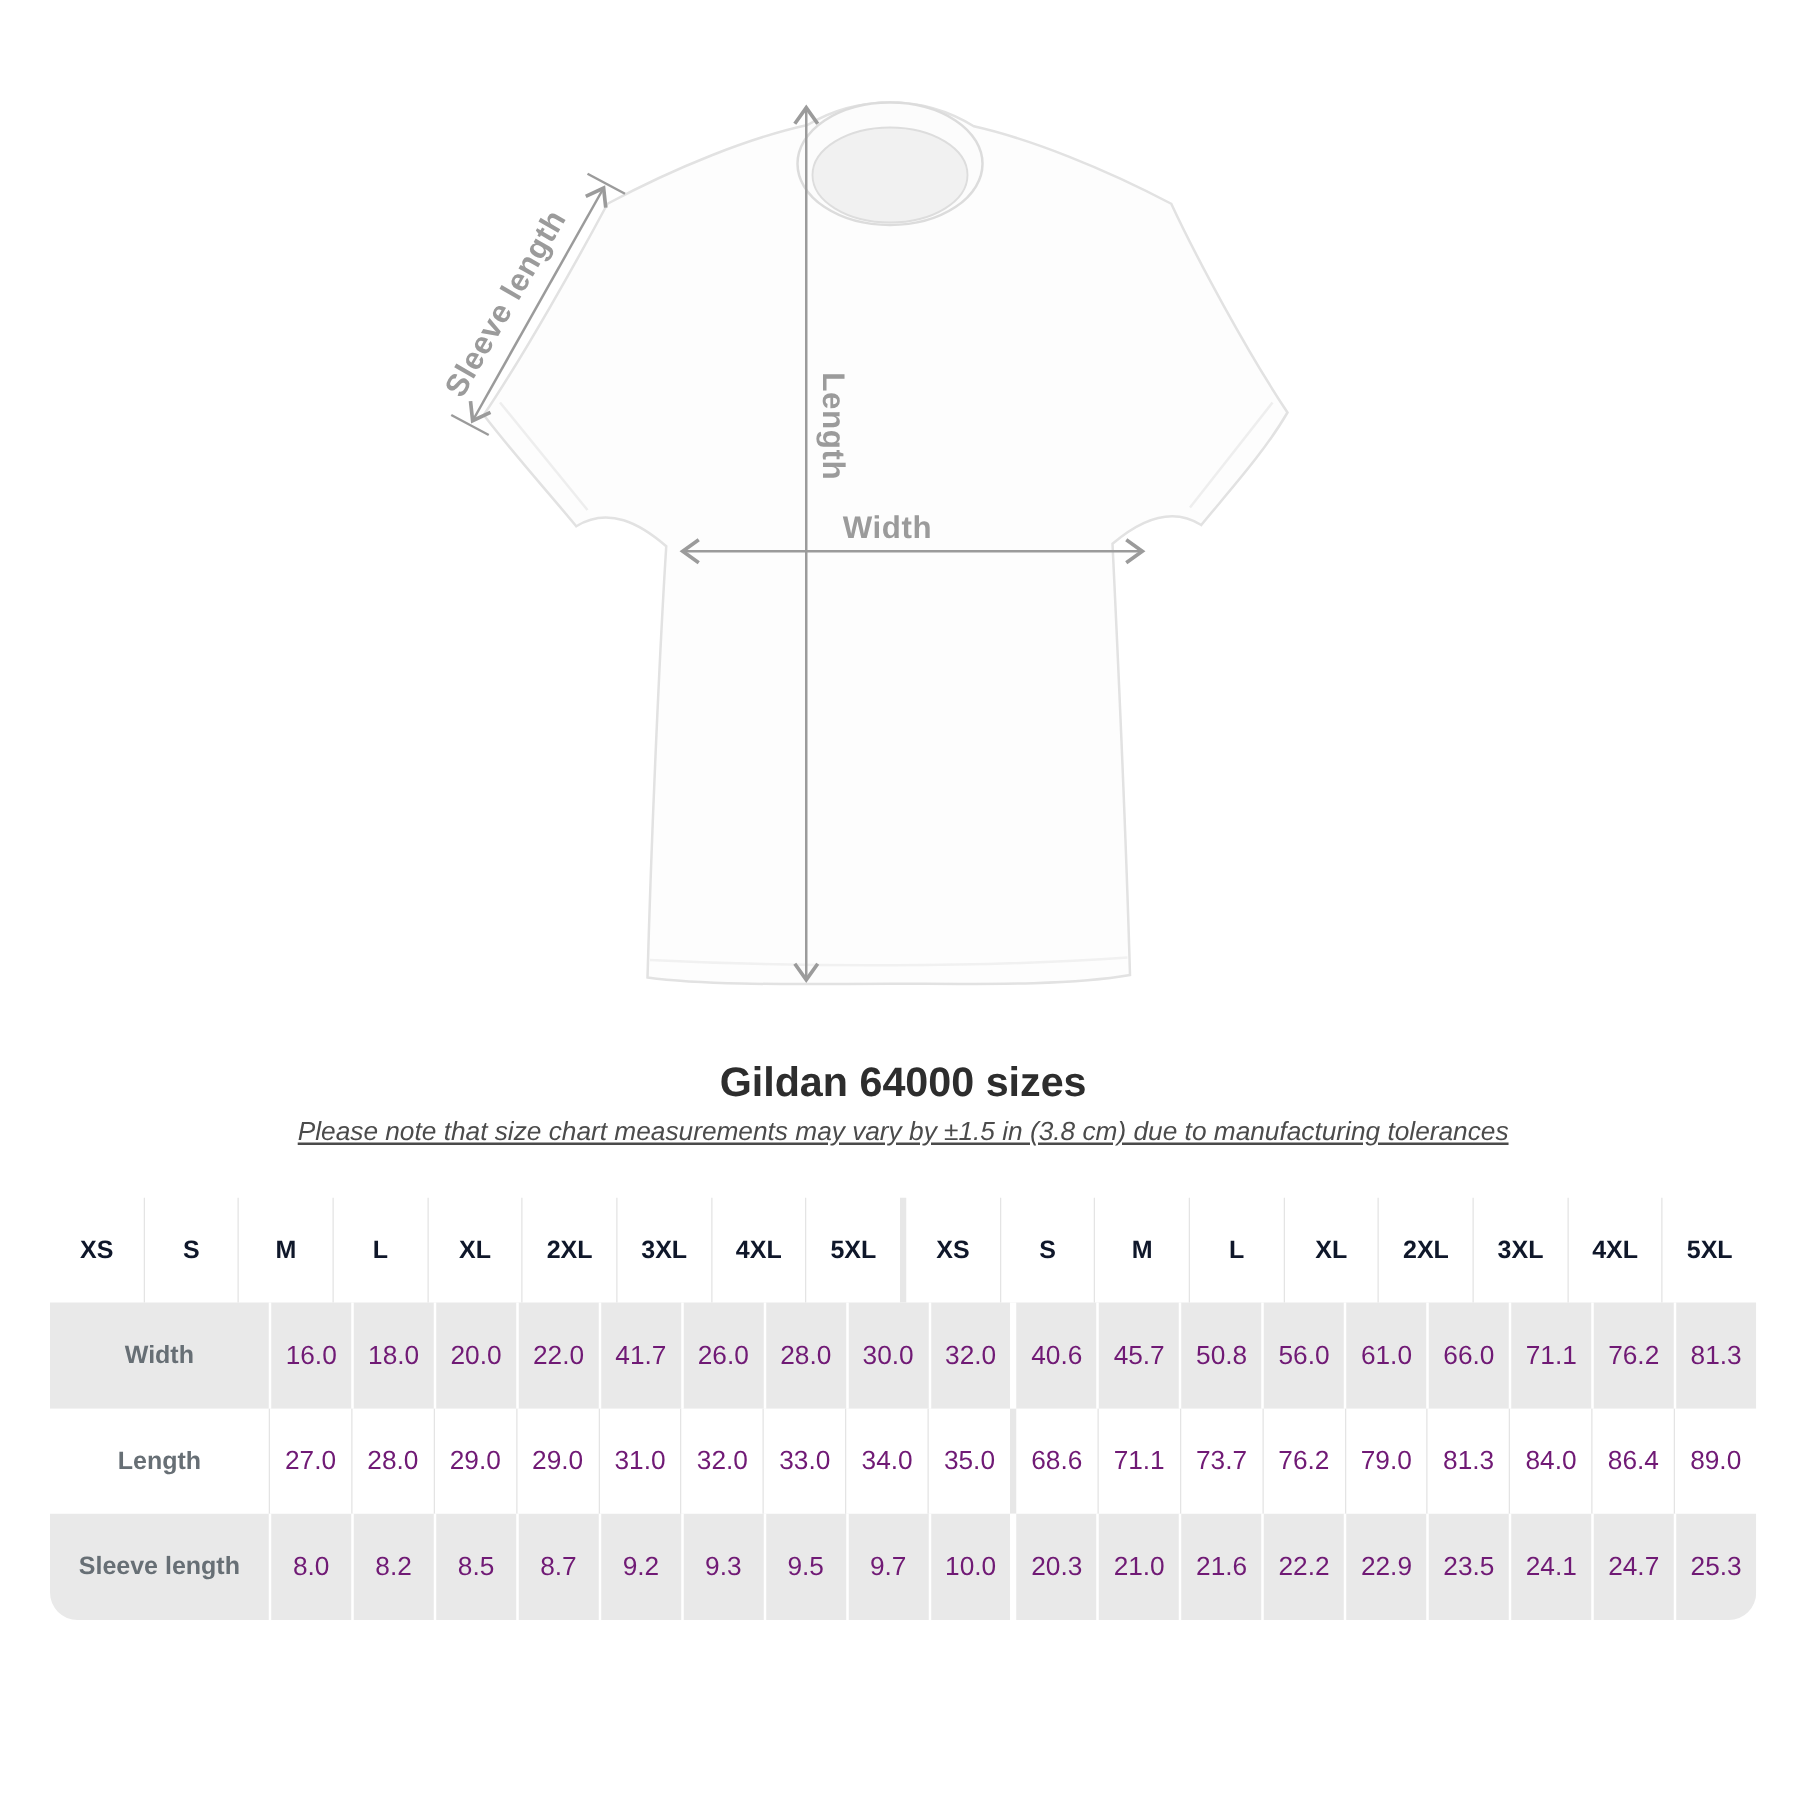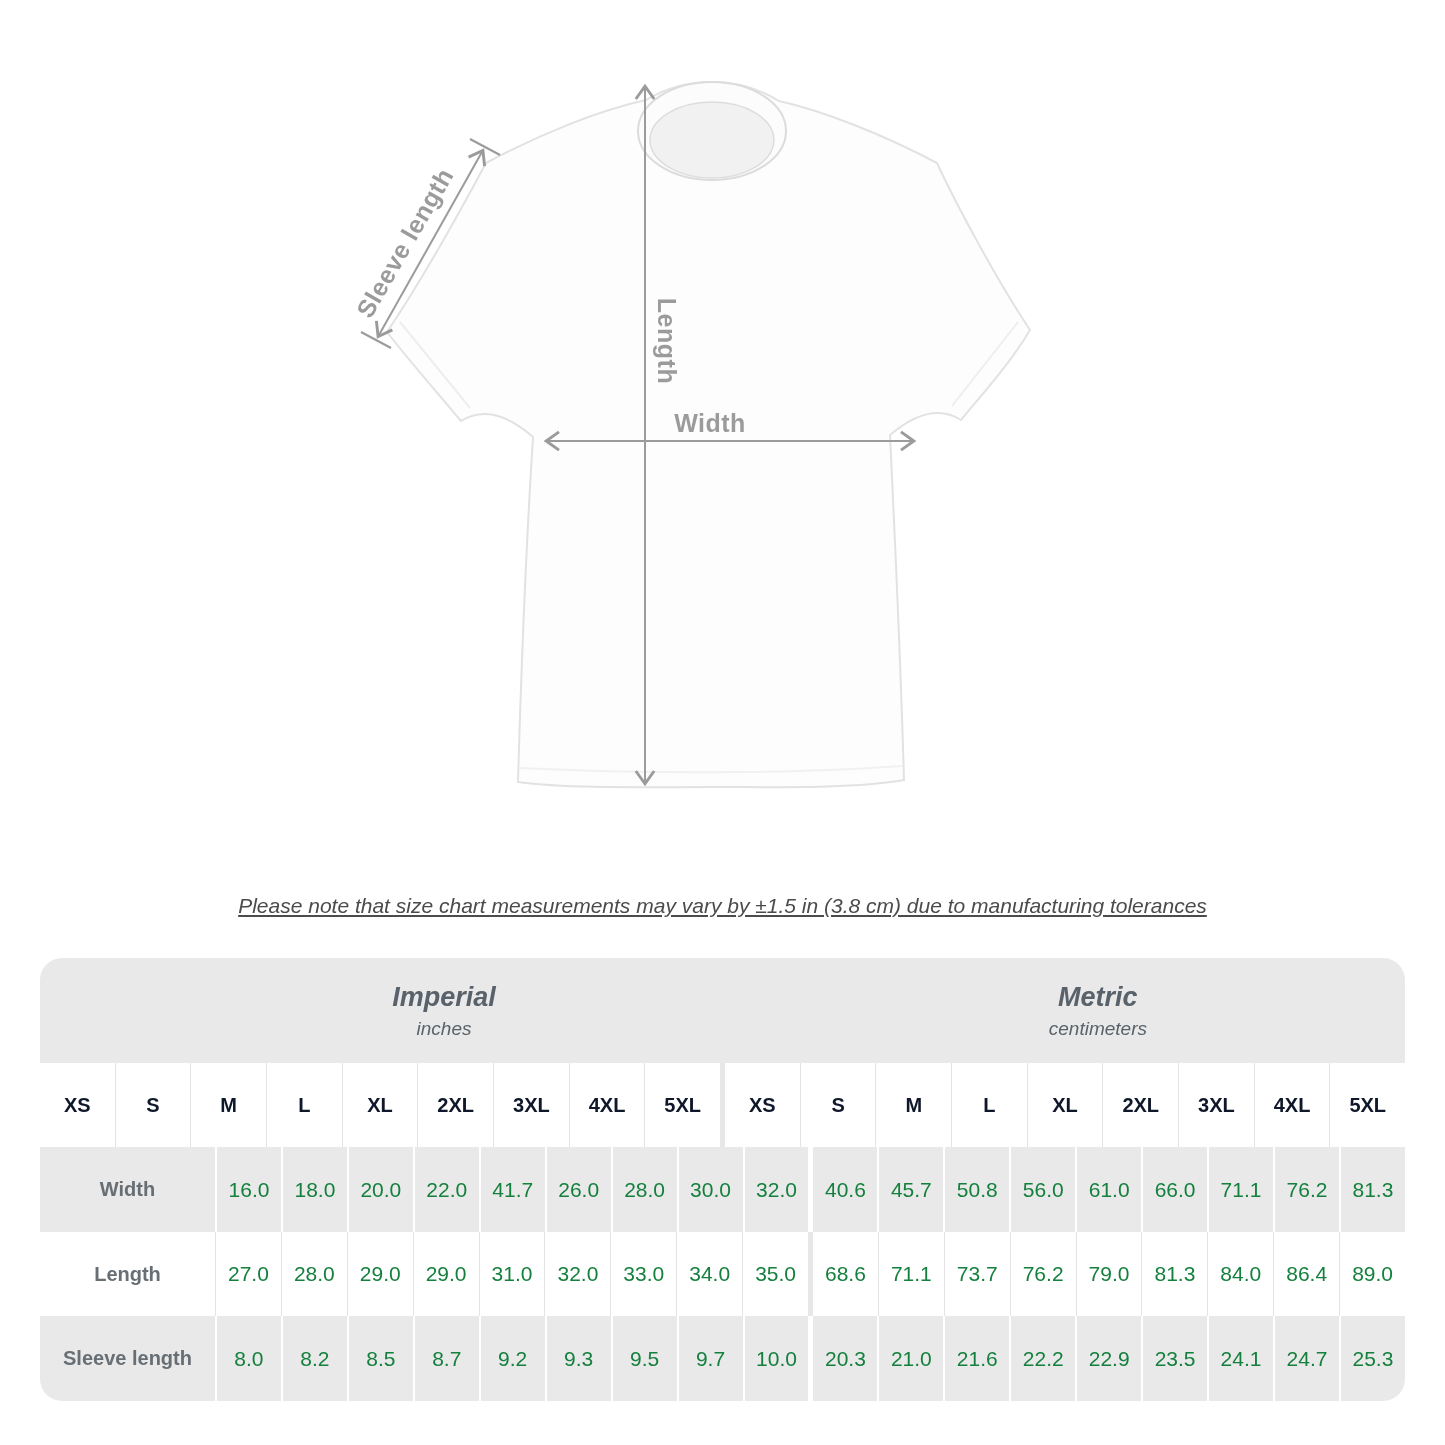--- a/index.html
+++ b/index.html
@@ -51,21 +51,21 @@
 
   .cell {
     flex:1; display:flex; align-items:center; justify-content:center;
     min-width:0;
   }
   .cell.label {
     flex:none; width:175px;
     font-size:20px; font-weight:bold; color:#676f75;
   }
   .cell.sz  { font-size:20px; font-weight:bold; color:#0f172a; }
-  .cell.num { font-size:21px; color:#15803d; }
+  .cell.num { font-size:21px; color:#701a75; }
 
   .row-size  .cell + .cell,
   .row-white .cell + .cell { border-left:1px solid #e4e4e4; }
   .row-gray  .cell + .cell { border-left:2px solid #ffffff; }
   .row-size  .cell.divider,
   .row-white .cell.divider { border-left:5px solid #e7e7e7; }
   .row-gray  .cell.divider { border-left:5px solid #ffffff; }
 </style>
 </head>
 <body>
@@ -115,34 +115,25 @@
       <line x1="482" y1="152" x2="379" y2="335" stroke="#9b9b9b" stroke-width="2" marker-start="url(#arr)" marker-end="url(#arr)"></line>
       <line x1="470" y1="139" x2="500" y2="155" stroke="#9b9b9b" stroke-width="2"></line>
       <line x1="361" y1="332" x2="391" y2="348" stroke="#9b9b9b" stroke-width="2"></line>
     </g>
   </svg>
 
   <div class="measure-label lbl-sleeve">Sleeve length</div>
   <div class="measure-label lbl-length">Length</div>
   <div class="measure-label lbl-width">Width</div>
 
+  <div class="chart-title">Gildan 64000 sizes</div>
   <div class="chart-subtitle">Please note that size chart measurements may vary by ±1.5 in (3.8 cm) due to manufacturing tolerances</div>
 
   <div class="size-table">
 
-    <div class="band">
-      <div class="band-group imperial">
-        <div class="band-title">Imperial</div>
-        <div class="band-sub">inches</div>
-      </div>
-      <div class="band-group metric">
-        <div class="band-title">Metric</div>
-        <div class="band-sub">centimeters</div>
-      </div>
-    </div>
 
     <div class="t-row row-size">
       <div class="cell sz">XS</div>
       <div class="cell sz">S</div>
       <div class="cell sz">M</div>
       <div class="cell sz">L</div>
       <div class="cell sz">XL</div>
       <div class="cell sz">2XL</div>
       <div class="cell sz">3XL</div>
       <div class="cell sz">4XL</div>

